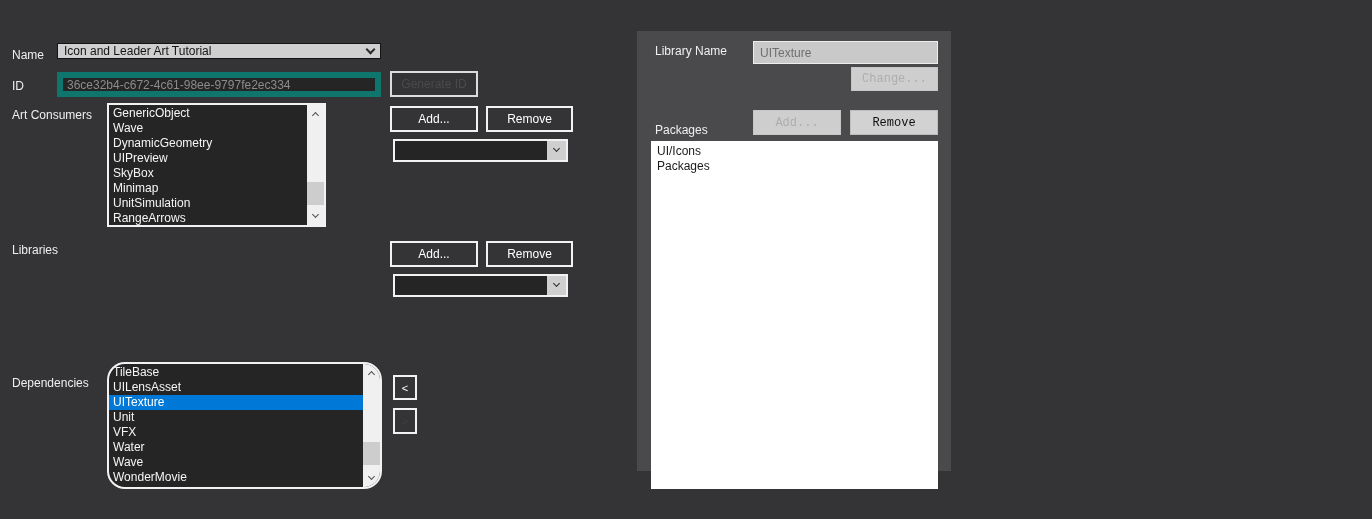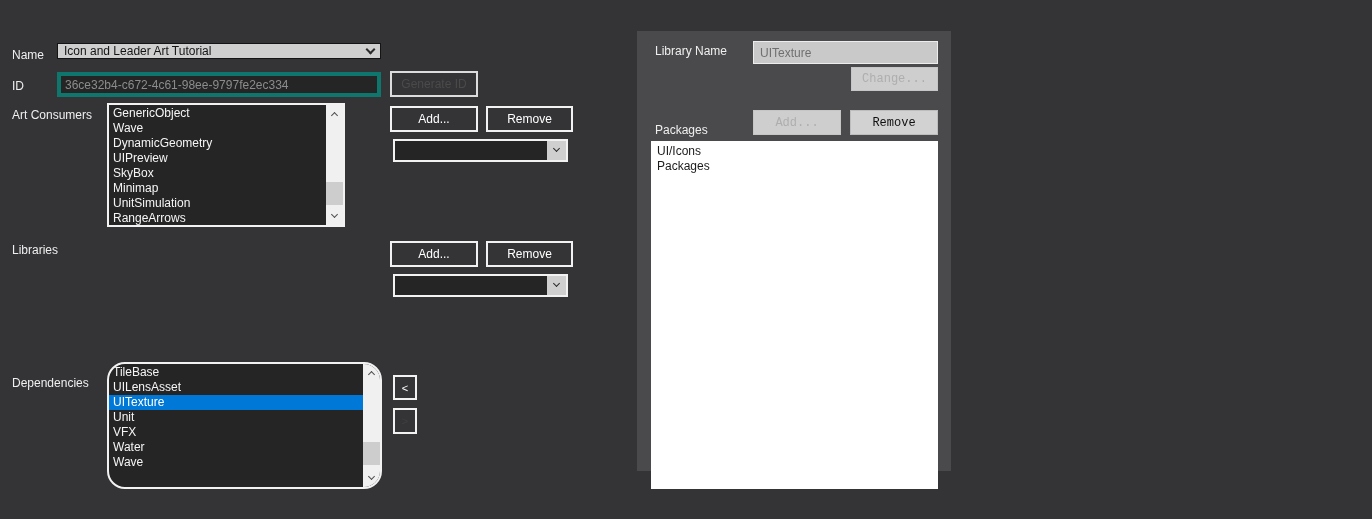--- a/index.html
+++ b/index.html
@@ -16,21 +16,21 @@
 
   
   .combo-light {
     background:#cfcfcf; color:#141414; border:1px solid #141414;
     display:flex; align-items:center; padding:0 6px; cursor:default;
   }
   .combo-light .txt { flex:1; white-space:nowrap; overflow:hidden; }
 
   
   .dark-field {
-    background:#252526; border:4px solid #0f766e; color:#8c8c8c;
+    background:#252526; border:6px solid #0f766e; color:#8c8c8c;
     font-family:"Liberation Sans", sans-serif; font-size:12px; padding:0 4px;
   }
   .listbox {
     background:#252526; border:2px solid #f2f2f2; position:relative; overflow:hidden;
   }
   .items { padding-top:1px; }
   .items .li {
     color:#f5f5f5; line-height:15px; padding:0 4px;
     white-space:nowrap; overflow:hidden; cursor:default;
   }
@@ -98,21 +98,21 @@
   <div class="abs combo-light" style="left:57px; top:12px; width:324px; height:16px;">
     <span class="txt">Icon and Leader Art Tutorial</span>
     <span class="chev down" style="color:#2b2b2b;"></span>
   </div>
 
   <div class="abs label" style="left:12px; top:48px;">ID</div>
   <input class="abs dark-field" style="left: 57px; top: 41px; width: 324px; height: 25px;" readonly="" value="36ce32b4-c672-4c61-98ee-9797fe2ec334">
   <div class="abs btn-dark disabled" style="left:390px; top:40px; width:88px; height:26px; border-color:#dcdcdc;">Generate ID</div>
 
   <div class="abs label" style="left:12px; top:77px;">Art Consumers</div>
-  <div class="abs listbox has-vscroll" style="left:107px; top:72px; width:238px; height:124px;">
+  <div class="abs listbox has-vscroll" style="left:107px; top:72px; width:219px; height:124px;">
     <div class="items">
         <div class="li">GenericObject</div>
         <div class="li">Wave</div>
         <div class="li">DynamicGeometry</div>
         <div class="li">UIPreview</div>
         <div class="li">SkyBox</div>
         <div class="li">Minimap</div>
         <div class="li">UnitSimulation</div>
         <div class="li">RangeArrows</div>
       </div>
@@ -140,20 +140,21 @@
   <div class="abs label" style="left:12px; top:212px;">Libraries</div>
   <div class="abs listbox has-vscroll" style="left:107px; top:207px; width:275px; height:127px;border-radius:18px;">
     <div class="items">
         <div class="li">TileBase</div>
         <div class="li">UILensAsset</div>
         <div class="li selected">UITexture</div>
         <div class="li">Unit</div>
         <div class="li">VFX</div>
         <div class="li">Water</div>
         <div class="li">Wave</div>
+        <div class="li">WonderMovie</div>
       </div>
     <div class="vscroll">
       <div class="sb-btn">
           <span class="chev sm up"></span>
         </div>
       <div class="sb-track">
         <div class="sb-thumb" style="top:68%; height:26%;"></div>
       </div>
       <div class="sb-btn">
           <span class="chev sm down"></span>

